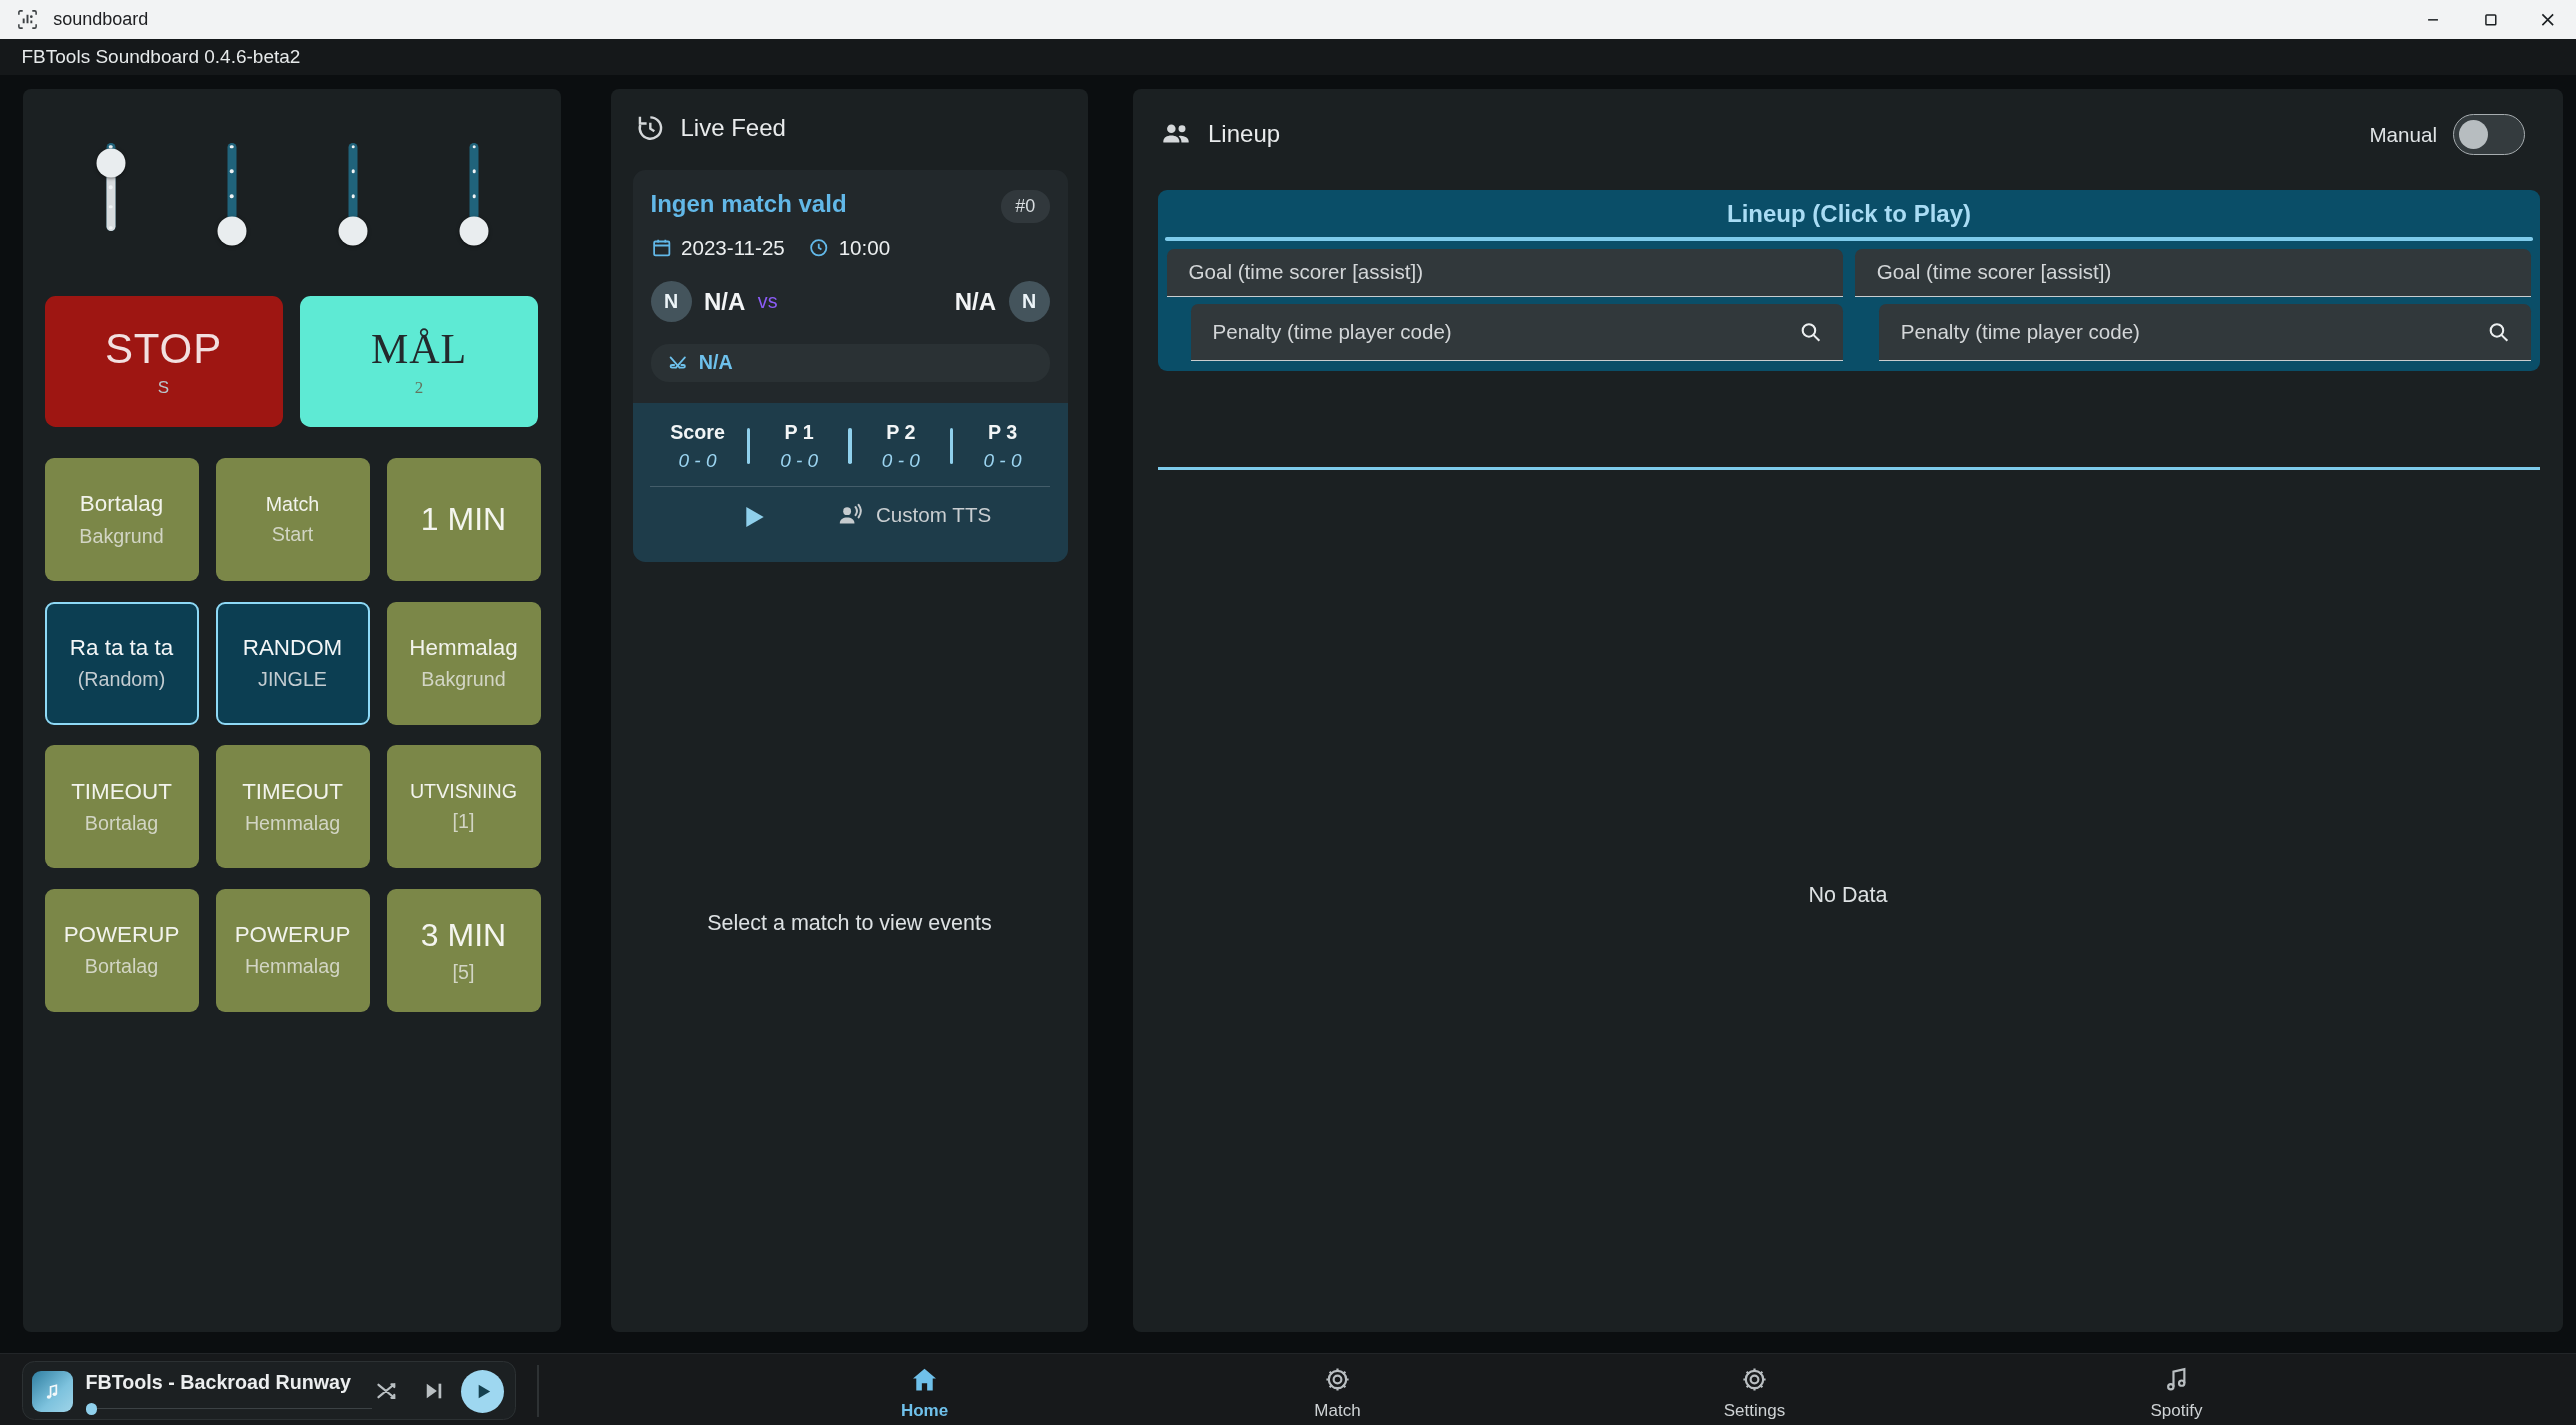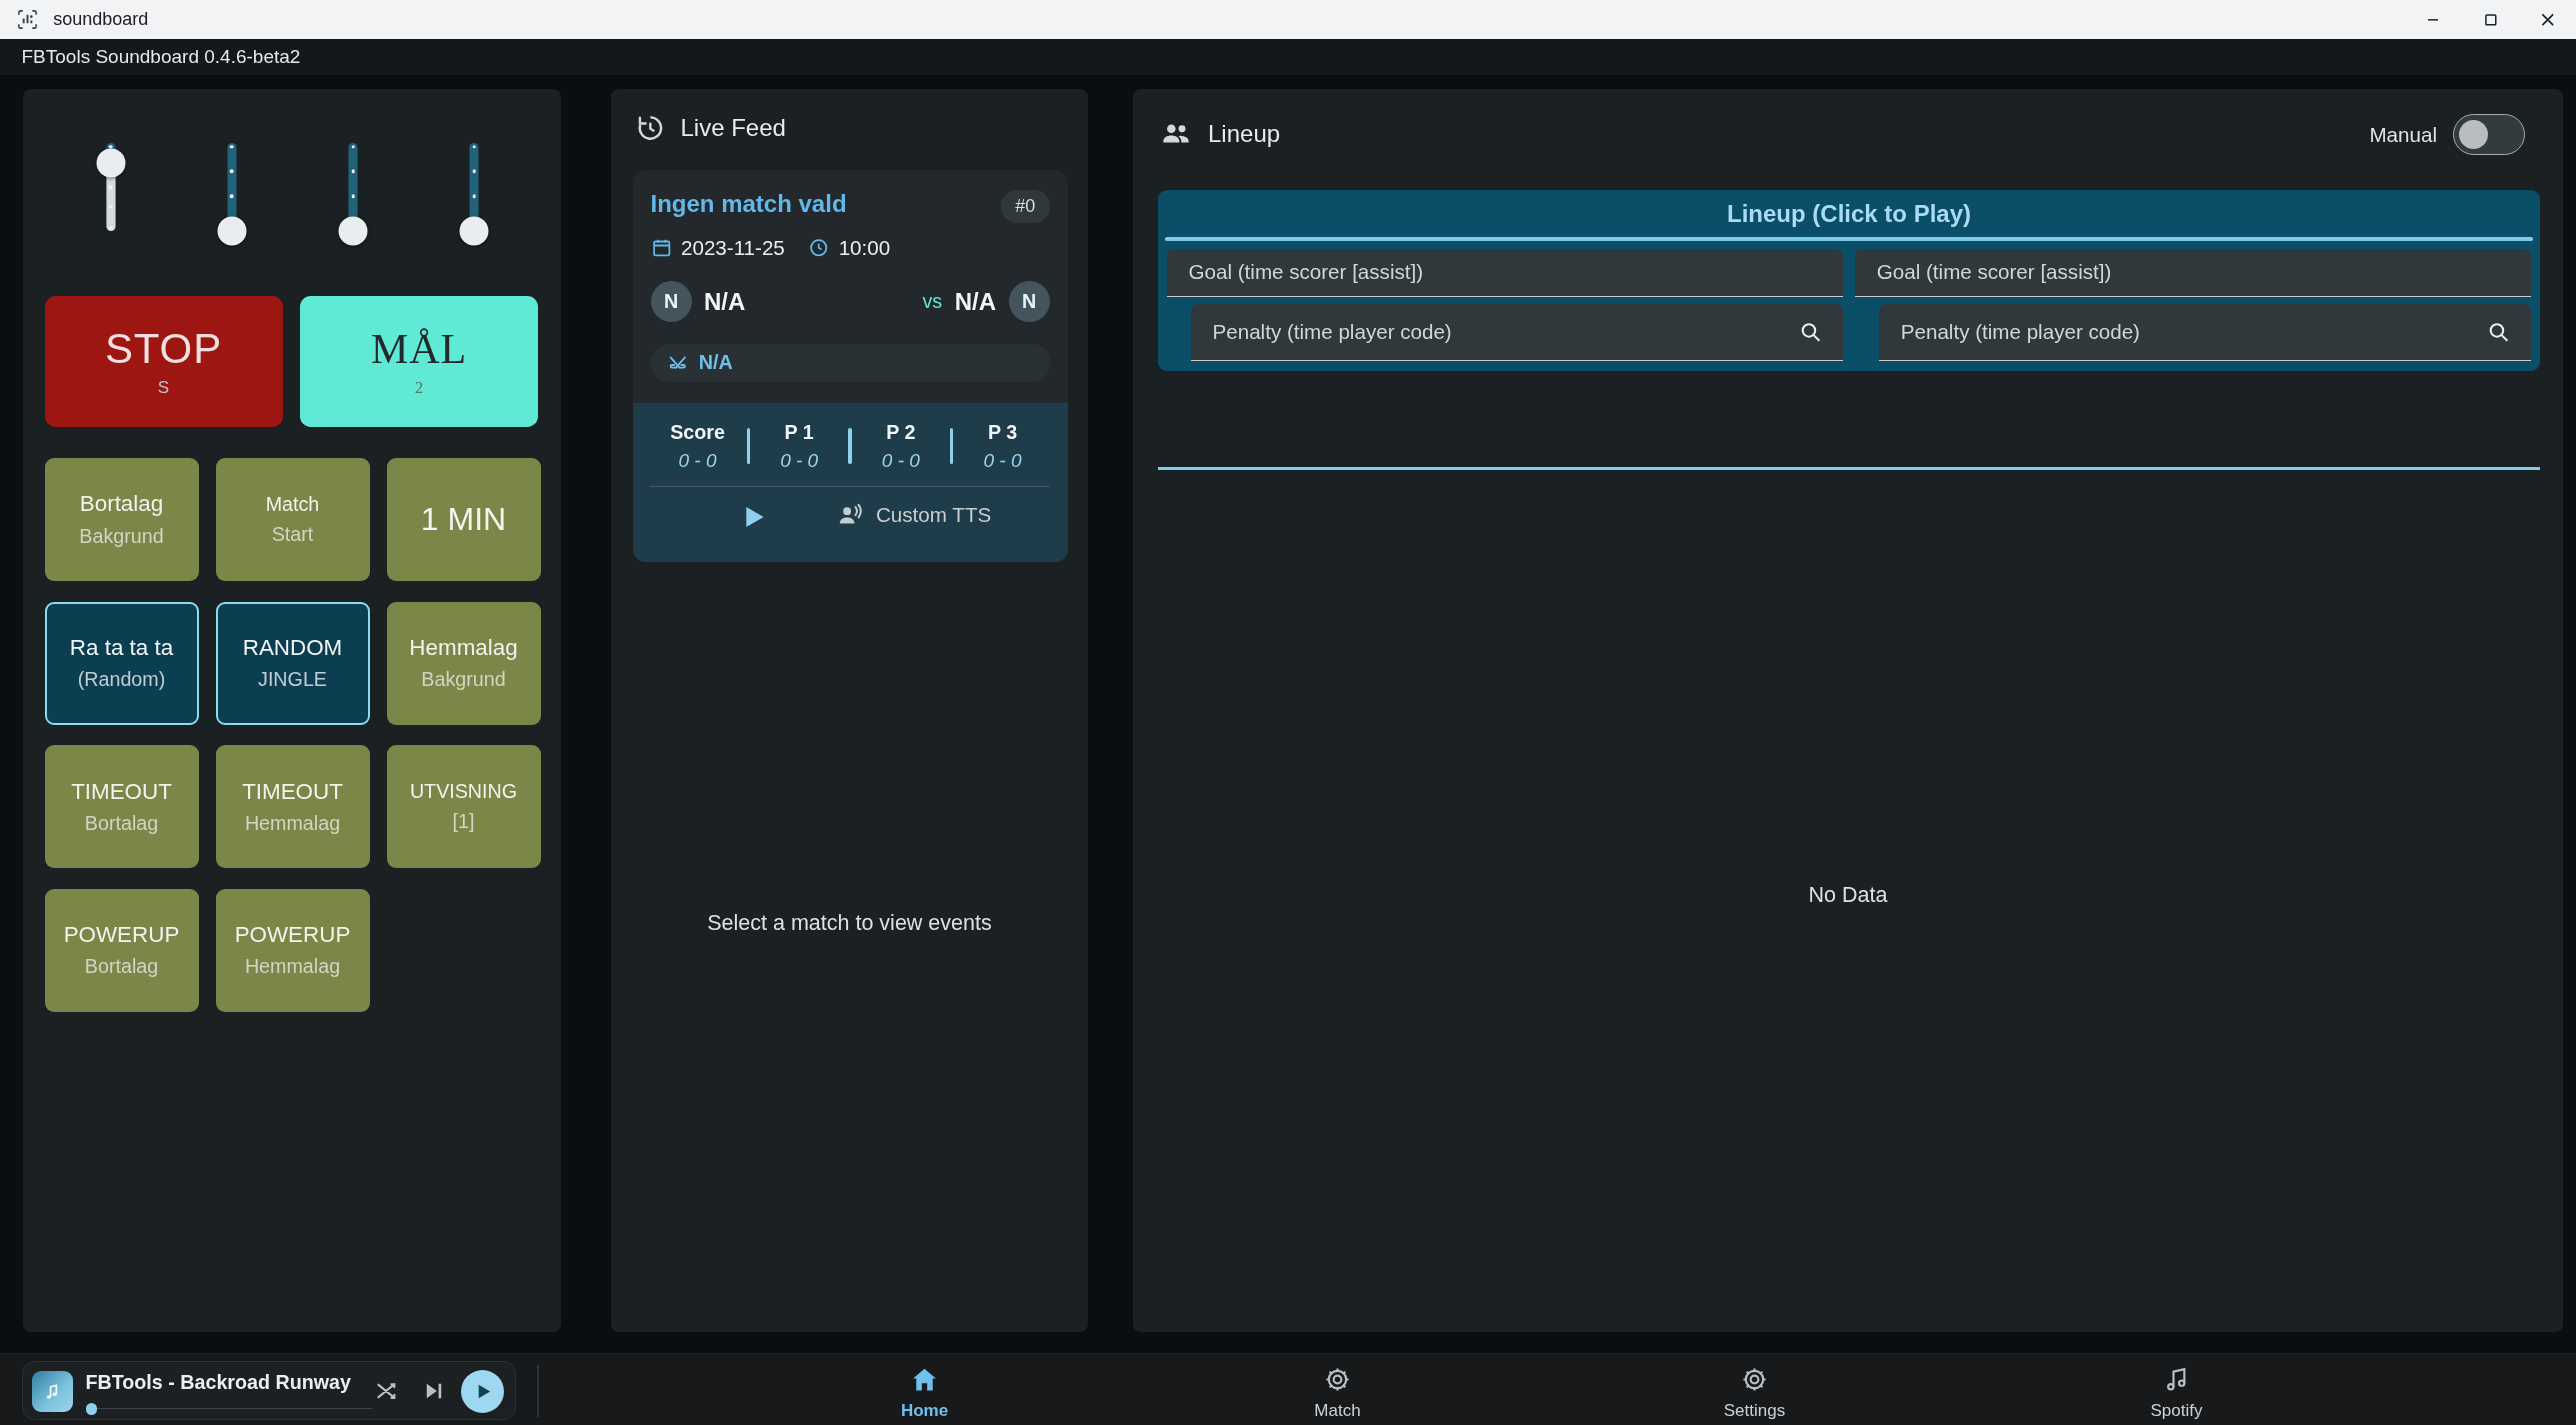--- a/index.html
+++ b/index.html
@@ -70,21 +70,21 @@
   .mtitlerow { display:flex; align-items:flex-start; }
   .mname { font-size:24px; font-weight:bold; color:#62b8e8; }
   .mbadge { margin-left:auto; background:#31383c; border-radius:16px; padding:6.3px 14.3px; font-size:18px; color:#d9dee1; }
   .mdaterow { display:flex; align-items:center; gap:9px; margin-top:12.5px; }
   .mdaterow .dicon { width:21.5px; height:21.5px; color:#62b8e8; }
   .mdaterow .dtxt { font-size:20.6px; color:#eceff0; margin-right:14.3px; }
   .mteams { display:flex; align-items:center; margin-top:21.5px; }
   .avatar { width:41px; height:41px; border-radius:50%; background:#44545c; color:#ecf4f8;
     font-size:19.7px; font-weight:bold; display:flex; align-items:center; justify-content:center; flex:none; }
   .tname { font-size:24px; font-weight:bold; color:#f2f4f5; margin:0 12.5px; }
-  .vs { flex:1; text-align:right; font-size:19.7px; color:#5eead4; }
+  .vs { flex:1; text-align:left; font-size:19.7px; color:#8b5cf6; }
   .venuebar { margin-top:21.5px; background:#2a3134; border-radius:18px; height:38px;
     display:flex; align-items:center; gap:10.7px; padding:0 16px; }
   .venuebar .vicon { width:21.5px; height:21.5px; color:#6ec1ec; }
   .venuebar .vtxt { font-size:19.7px; font-weight:bold; color:#6ec1ec; }
   .mscore { background:#1e3c4a; padding:18px 16px 19.7px 16px; }
   .scols { display:flex; align-items:center; }
   .scol { flex:1; text-align:center; }
   .scol .slabel { font-size:19.7px; font-weight:bold; color:#f2f5f6; }
   .scol .sval { font-size:19px; font-style:italic; color:#9bd4f0; margin-top:5.4px; }
   .ssep { width:3.6px; height:36px; border-radius:1.8px; background:#8fd0ec; flex:none; }
@@ -282,20 +282,24 @@
       <span class="l2">[1]</span>
     </button>
     <button class="pad">
       <span class="l1">POWERUP</span>
       <span class="l2">Bortalag</span>
     </button>
     <button class="pad">
       <span class="l1">POWERUP</span>
       <span class="l2">Hemmalag</span>
     </button>
+    <button class="pad">
+      <span class="xl">3 MIN</span>
+      <span class="l2">[5]</span>
+    </button>
   </div>
 </div>
 
 <div class="panel" id="panel-feed">
   <div class="feedheader">
     <span class="ficon">
       <svg viewBox="0 0 24 24" width="32" height="32" fill="none" stroke="currentColor" stroke-width="1.8">
         <path d="M13 4a8 8 0 1 1-7.6 5.6"></path>
         <path d="M5.2 3.6v5h5" stroke-width="1.8"></path>
         <path d="M13 8v4.5l3 2" stroke-width="1.8"></path>

